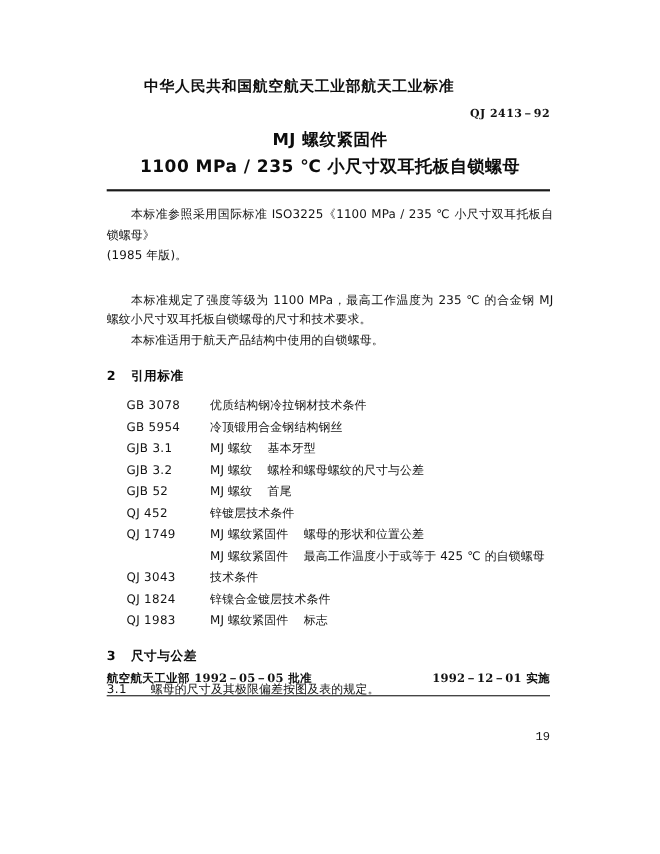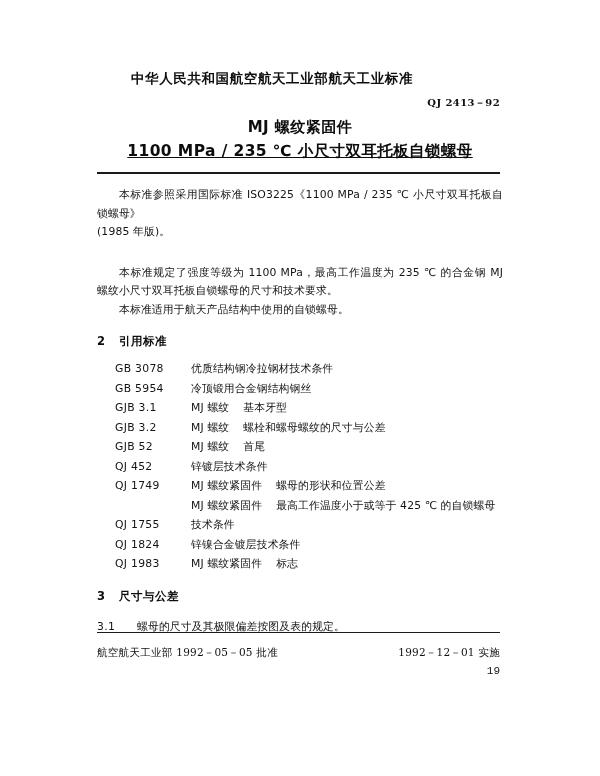--- a/index.html
+++ b/index.html
@@ -64,21 +64,20 @@
     color: #0d0d0d;
     line-height: 20px;
   }
   .title-line2 {
     font-size: 15.5px;
     font-weight: 700;
     letter-spacing: 0.4px;
     color: #0d0d0d;
     line-height: 24px;
     margin-top: 2px;
-    text-decoration: underline;
   }
 
   
   .rule-top {
     position: absolute;
     left: 97px;
     top: 172px;
     width: 403px;
     height: 2px;
     background: #1a1a1a;
@@ -171,27 +170,27 @@
   }
   .clause-text {
     flex: 1 1 auto;
     letter-spacing: 0.15px;
   }
 
   
   .footer-row {
     position: absolute;
     left: 97px;
-    top: 646px;
+    top: 610px;
     width: 403px;
     display: flex;
     justify-content: space-between;
     align-items: baseline;
     font-size: 10.5px;
-    font-weight: 400;
+    font-weight: 700;
     letter-spacing: 0.3px;
     color: #111;
     text-align: right;
   }
   .footer-left .date,
   .footer-right .date {
     font-family: "DejaVu Serif", "Liberation Serif", serif;
     letter-spacing: 0.2px;
   }
   .page-number {
@@ -266,21 +265,21 @@
       </li>
       <li class="ref-item">
         <span class="ref-code">QJ 452</span>
         <span class="ref-title"><span>锌镀层技术条件</span><span class="sub"></span></span>
       </li>
       <li class="ref-item">
         <span class="ref-code">QJ 1749</span>
         <span class="ref-title"><span>MJ 螺纹紧固件</span><span class="sub">螺母的形状和位置公差</span></span>
       </li>
       <li class="ref-item">
-        <span class="ref-code">QJ 1755</span>
+        <span class="ref-code">QJ 3043</span>
         <span class="ref-title"><span>MJ 螺纹紧固件</span><span class="sub">最高工作温度小于或等于 425 ℃ 的自锁螺母技术条件</span></span>
       </li>
       <li class="ref-item">
         <span class="ref-code">QJ 1824</span>
         <span class="ref-title"><span>锌镍合金镀层技术条件</span><span class="sub"></span></span>
       </li>
       <li class="ref-item">
         <span class="ref-code">QJ 1983</span>
         <span class="ref-title"><span>MJ 螺纹紧固件</span><span class="sub">标志</span></span>
       </li>

